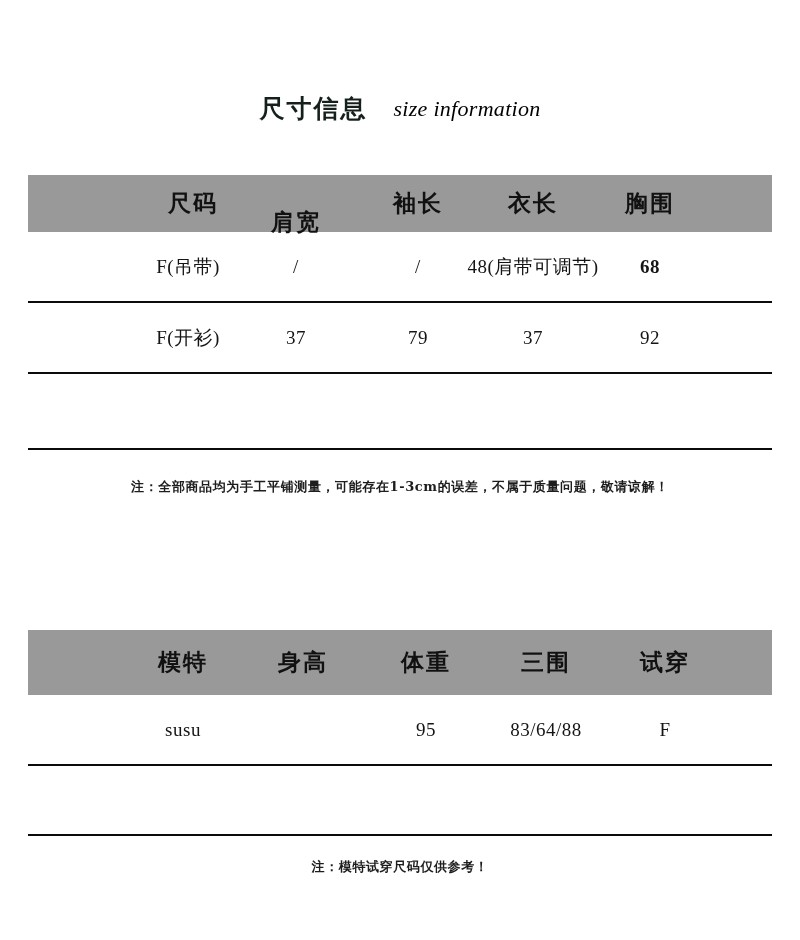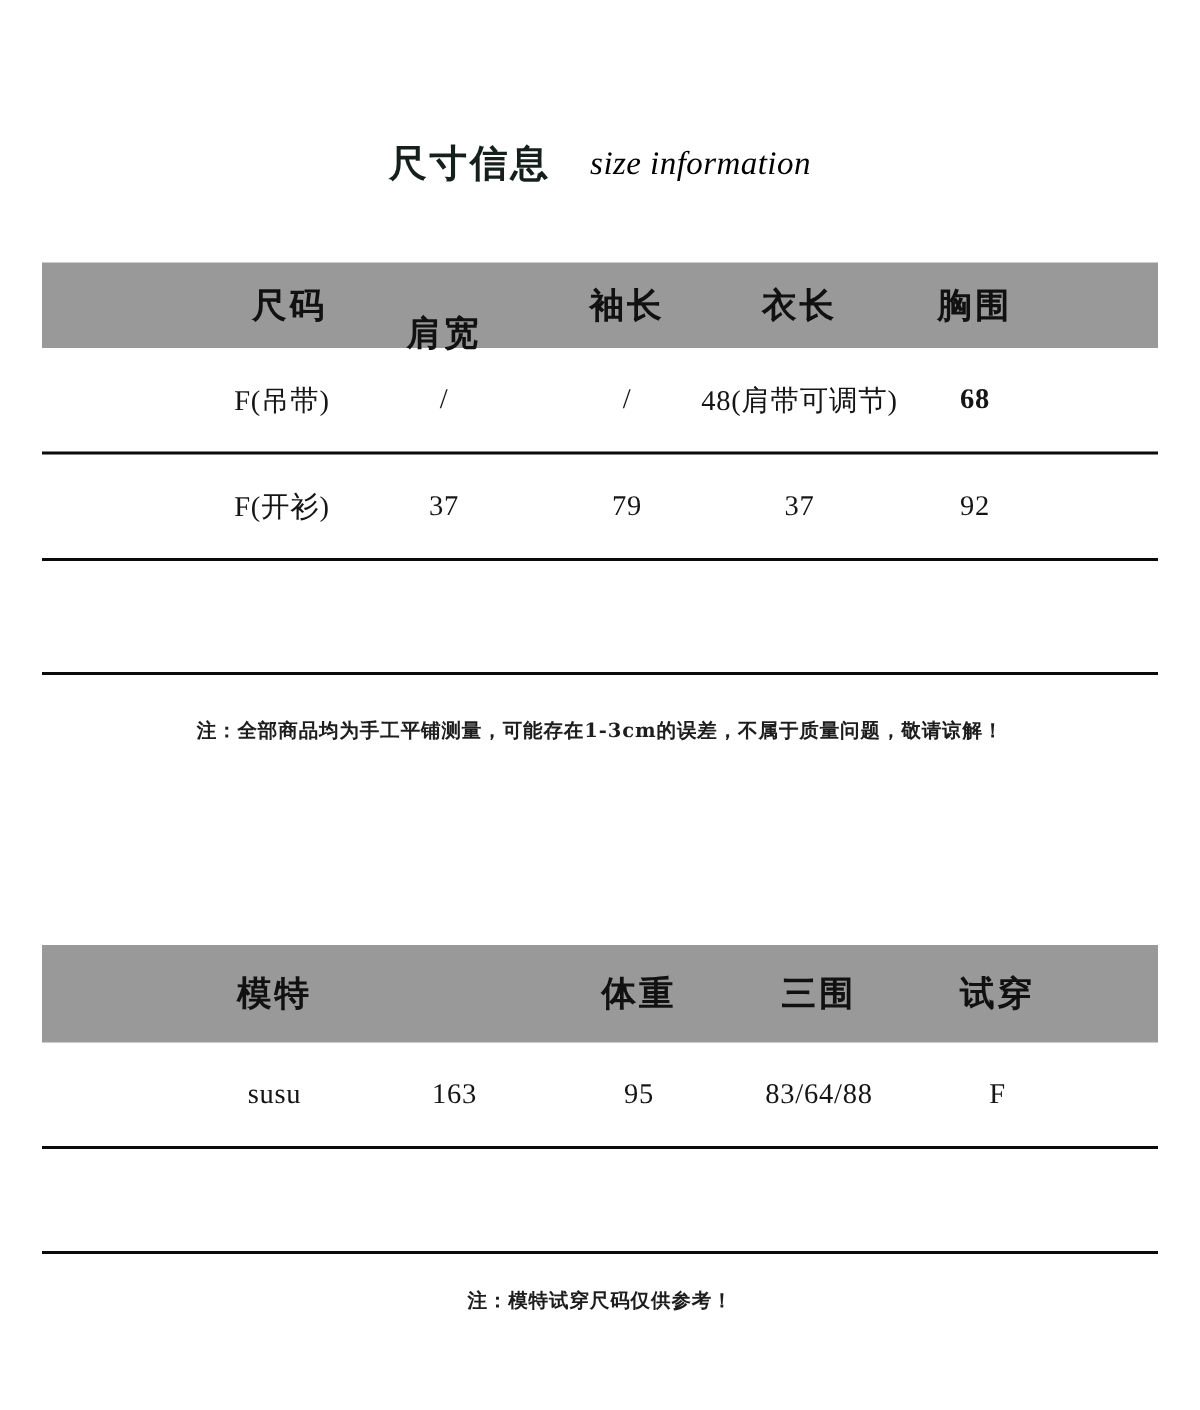--- a/index.html
+++ b/index.html
@@ -151,28 +151,28 @@
 
   <div class="spacer-row"></div>
 </div>
 
 <div class="note" id="note-size">注：全部商品均为手工平铺测量，可能存在1-3cm的误差，不属于质量问题，敬请谅解！</div>
 
 <div class="table-block" id="model-table-block">
 
   <div class="hdr-band">
     <div class="cell hdr-cell" style="left:105px;width:100px;">模特</div>
+    <div class="cell hdr-cell" style="left:225px;width:100px;">身高</div>
     <div class="cell hdr-cell" style="left:348px;width:100px;">体重</div>
     <div class="cell hdr-cell" style="left:468px;width:100px;">三围</div>
     <div class="cell hdr-cell" style="left:587px;width:100px;">试穿</div>
   </div>
 
   <div class="row with-rule">
     <div class="cell data-cell" style="left:105px;width:100px;">susu</div>
-    <div class="cell data-cell" style="left:225px;width:100px;">163</div>
     <div class="cell data-cell" style="left:348px;width:100px;">95</div>
     <div class="cell data-cell" style="left:445px;width:146px;text-align:center;">83/64/88</div>
     <div class="cell data-cell" style="left:587px;width:100px;">F</div>
   </div>
 
   <div class="spacer-row"></div>
 </div>
 
 <div class="note" id="note-model">注：模特试穿尺码仅供参考！</div>
 

